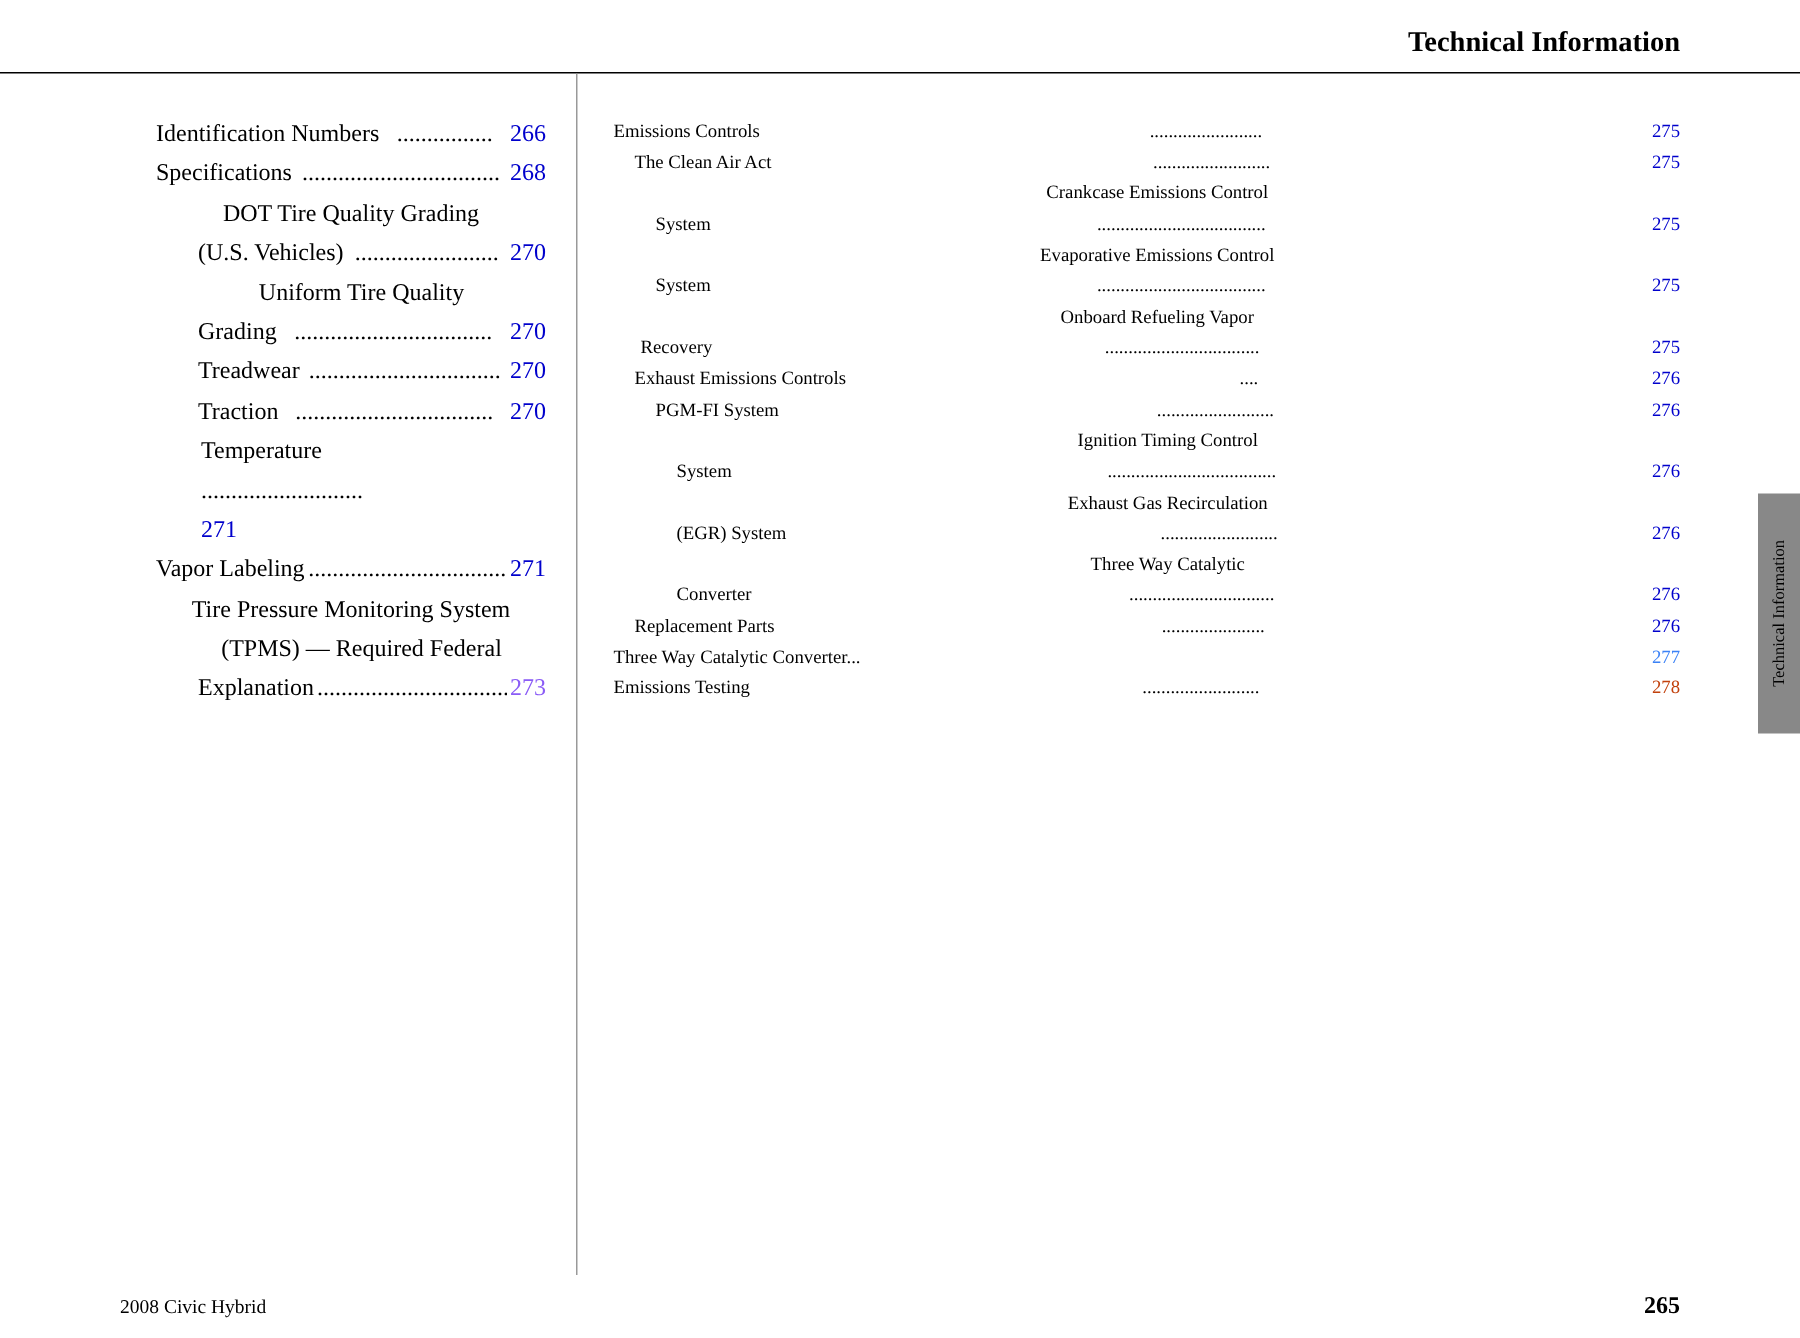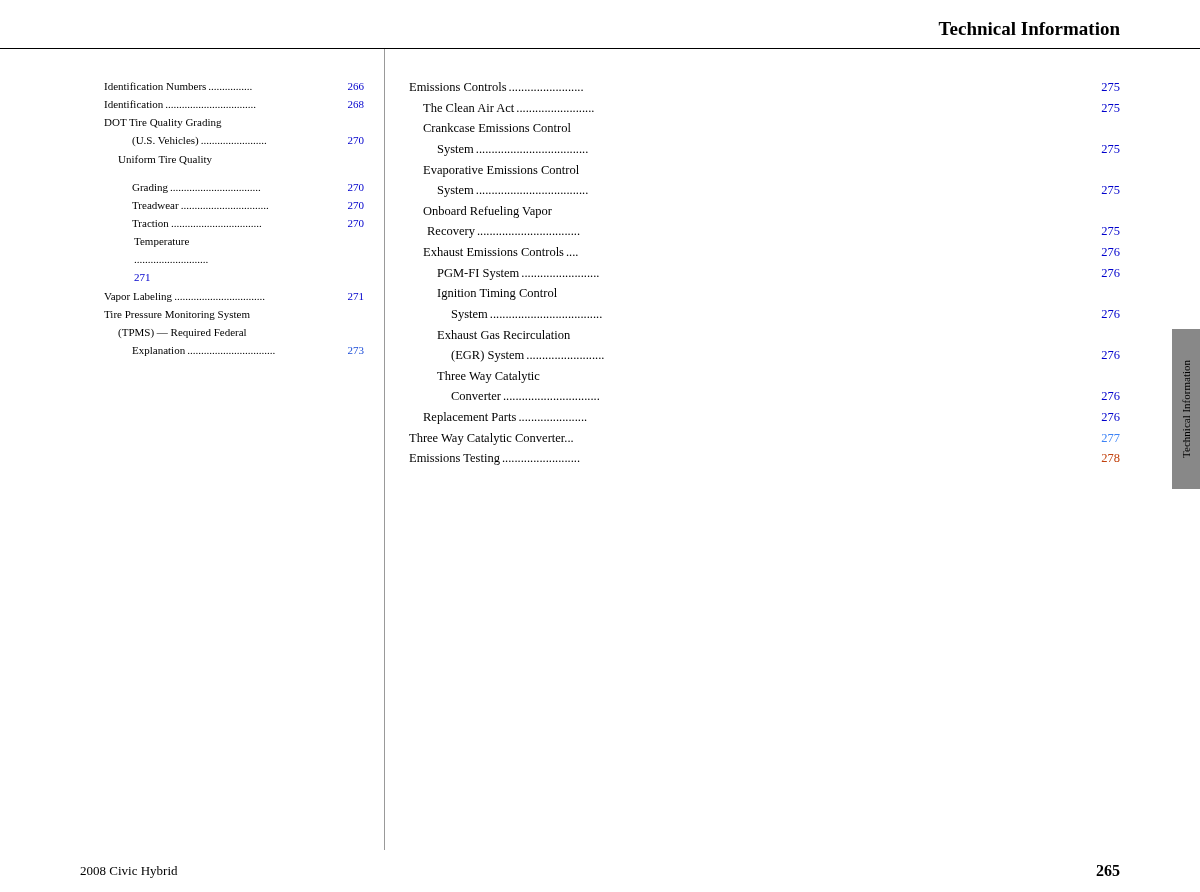--- a/index.html
+++ b/index.html
@@ -13,20 +13,21 @@
       overflow: hidden;
     }
 
     .page-container {
       width: 1200px;
       height: 892px;
       background: #fff;
       position: relative;
       display: flex;
       flex-direction: column;
+      text-align: center;
     }
 
     
     .top-header {
       display: flex;
       justify-content: flex-end;
       align-items: center;
       padding: 18px 80px 8px 80px;
       border-bottom: 1px solid #000;
       margin-bottom: 0;
@@ -52,21 +53,21 @@
       border-right: 1px solid #999;
       font-size: 13px;
       line-height: 1.55;
     }
 
     
     .middle-column {
       width: 305px;
       padding: 28px 20px 20px 24px;
       border-right: 1px solid #999;
-      font-size: 11px;
+      font-size: 16px;
       line-height: 1.65;
     }
 
     
     .right-column {
       flex: 1;
       padding: 28px 0 20px 24px;
       font-size: 12.5px;
       line-height: 1.65;
       position: relative;
@@ -130,33 +131,33 @@
 
 
     <div class="middle-column">
 
     <div style="display: flex; align-items: baseline;">
           <span style="flex-shrink: 0;">Identification Numbers</span>
           <span style="flex: 1 1 0%; overflow: hidden; margin-left: 2px; letter-spacing: 0px;">................</span>
           <span style="color: rgb(0, 0, 204); margin-left: 2px; flex-shrink: 0;">266</span>
         </div>
         <div style="display: flex; align-items: baseline;">
-          <span style="flex-shrink: 0;">Identification</span>
+          <span style="flex-shrink: 0;">Specifications</span>
           <span style="flex: 1 1 0%; overflow: hidden; margin-left: 2px; letter-spacing: 0px;">.................................</span>
           <span style="color: rgb(0, 0, 204); margin-left: 2px; flex-shrink: 0;">268</span>
         </div>
         <div><span>DOT Tire Quality Grading</span></div>
         <div class="toc-indent-2" style="display: flex; align-items: baseline;">
           <span style="flex-shrink: 0;">(U.S. Vehicles)</span>
           <span style="flex: 1 1 0%; overflow: hidden; margin-left: 2px; letter-spacing: 0px;">........................</span>
           <span style="color: rgb(0, 0, 204); margin-left: 2px; flex-shrink: 0;">270</span>
         </div>
         <div class="toc-indent-1"><span>Uniform Tire Quality</span></div>
         <div class="toc-indent-2" style="display: flex; align-items: baseline;">
-          <span style="flex-shrink: 0; margin-top: 10px;">Grading</span>
+          <span style="flex-shrink: 0;">Grading</span>
           <span style="flex: 1 1 0%; overflow: hidden; margin-left: 2px; letter-spacing: 0px;">.................................</span>
           <span style="color: rgb(0, 0, 204); margin-left: 2px; flex-shrink: 0;">270</span>
         </div>
         <div class="toc-indent-2" style="display: flex; align-items: baseline;">
           <span style="flex-shrink: 0;">Treadwear</span>
           <span style="flex: 1 1 0%; overflow: hidden; margin-left: 2px; letter-spacing: 0px;">................................</span>
           <span style="color: rgb(0, 0, 204); margin-left: 2px; flex-shrink: 0;">270</span>
         </div>
         <div class="toc-indent-2" style="display: flex; align-items: baseline;">
           <span style="flex-shrink: 0;">Traction</span>
@@ -171,21 +172,21 @@
         <div style="display: flex; align-items: baseline;">
           <span style="flex-shrink: 0;">Vapor Labeling</span>
           <span style="flex: 1 1 0%; overflow: hidden; margin-left: 2px; letter-spacing: 0px;">.................................</span>
           <span style="color: rgb(0, 0, 204); margin-left: 2px; flex-shrink: 0;">271</span>
         </div>
         <div><span>Tire Pressure Monitoring System</span></div>
         <div class="toc-indent-1"><span>(TPMS) — Required Federal</span></div>
         <div class="toc-indent-2" style="display: flex; align-items: baseline;">
           <span style="flex-shrink: 0;">Explanation</span>
           <span style="flex: 1 1 0%; overflow: hidden; margin-left: 2px; letter-spacing: 0px;">................................</span>
-          <span style="color: #1d4ed8; margin-left: 2px; flex-shrink: 0;">273</span>
+          <span style="color: #8b5cf6; margin-left: 2px; flex-shrink: 0;">273</span>
         </div>
       </div>
 
     <div class="right-column">
 
       <div style="margin-left: 0px; display: flex; align-items: baseline;">
           <span style="flex-shrink: 0;">Emissions Controls</span>
           <span style="flex: 1 1 0%; overflow: hidden; margin-left: 2px;">........................</span>
           <span style="color: rgb(0, 0, 204); margin-left: 2px; flex-shrink: 0;">275</span>
         </div>

